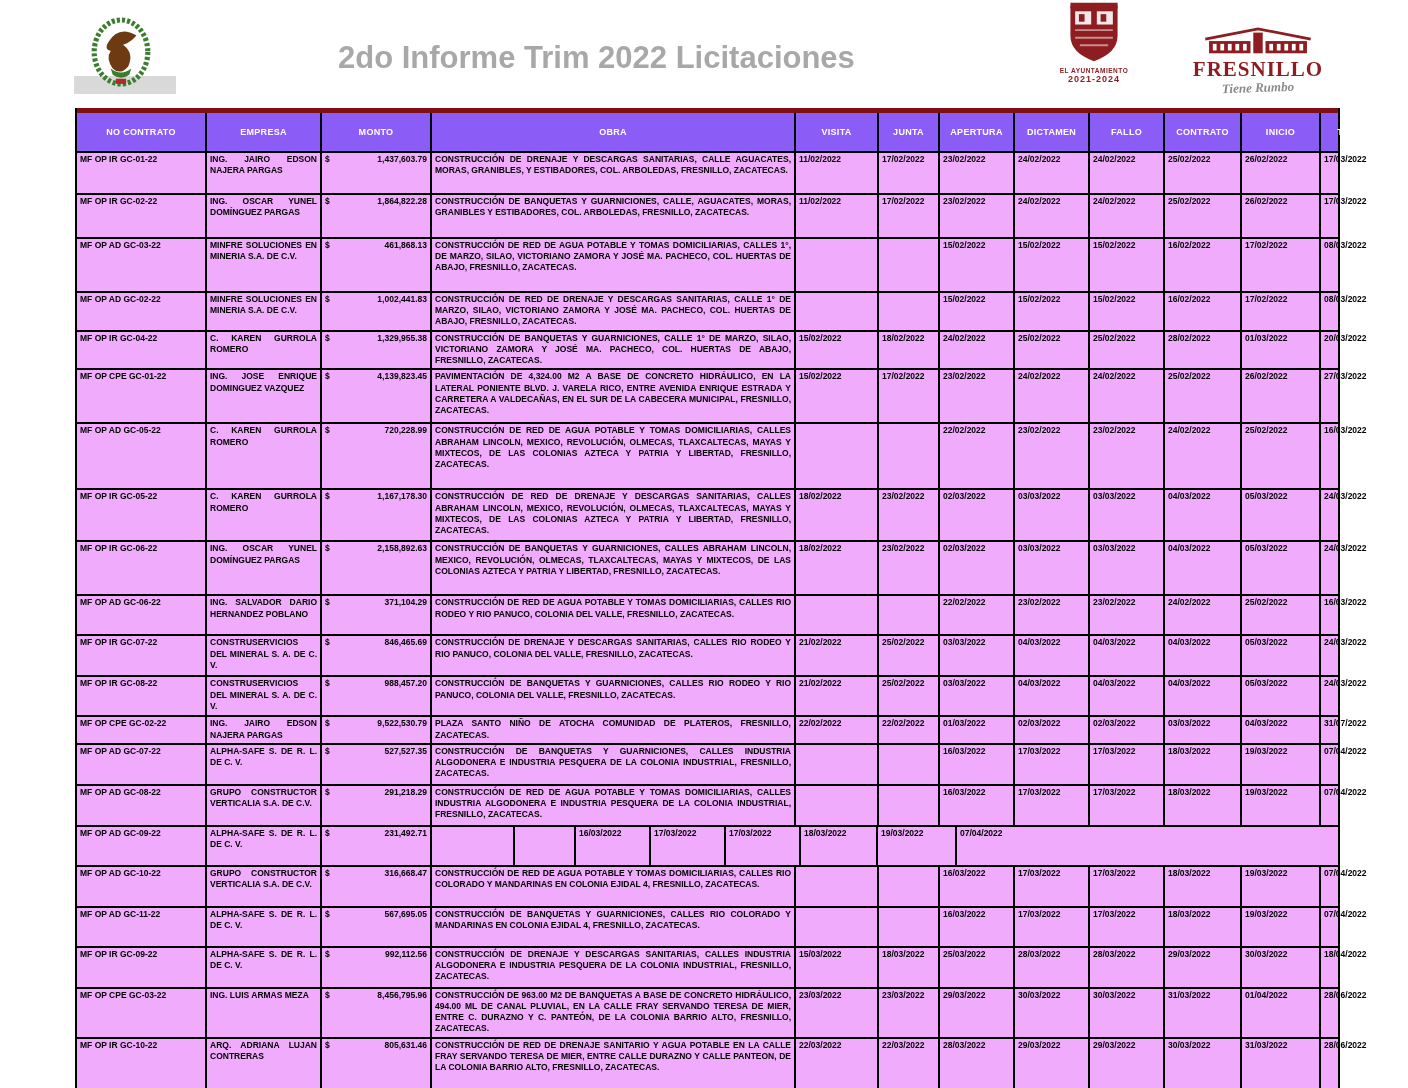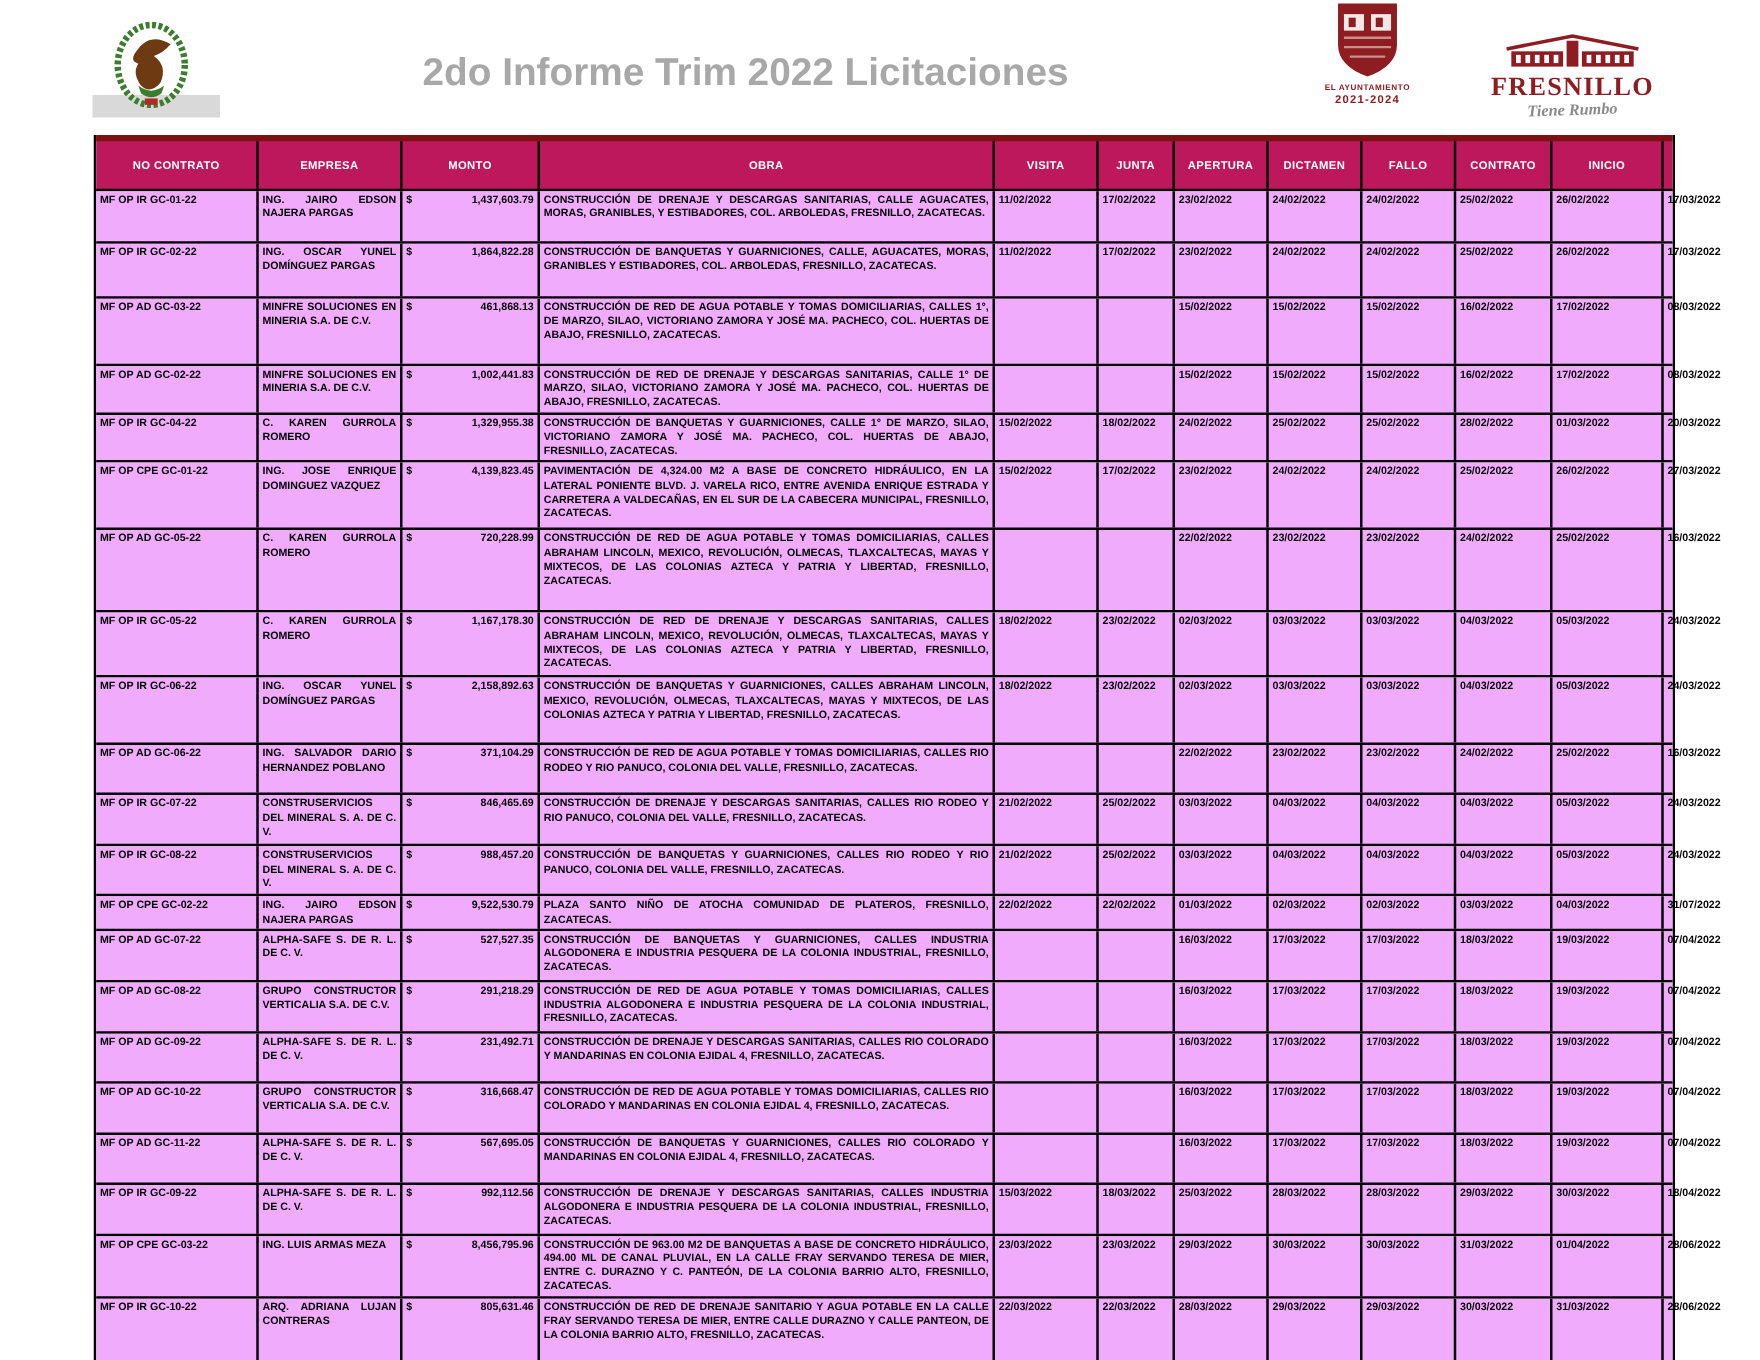--- a/index.html
+++ b/index.html
@@ -26,39 +26,39 @@
   }
   .tagline{
     font-family:"Liberation Serif", serif;font-style:italic;font-weight:bold;
     color:#8a8a8a;font-size:13px;transform:rotate(-2deg);margin-top:0px;
   }
   
   .tablewrap{
     position:absolute;left:75px;top:108px;width:1265px;
     border:2px solid #000;border-top:none;box-sizing:border-box;background:#fff;
   }
-  .thead{display:flex;background:#be185d;border-top:5px solid #7e1013;border-bottom:2px solid #000;}
+  .thead{display:flex;background:#8b5cf6;border-top:5px solid #7e1013;border-bottom:2px solid #000;}
   .th{
     box-sizing:border-box;flex:none;color:#ffffff;font-weight:bold;font-size:9px;
     display:flex;align-items:center;justify-content:center;text-align:center;
     height:38px;border-right:2px solid #000;letter-spacing:.3px;
   }
   .trow{display:flex;border-bottom:2px solid #000;background:#f0abfc;}
   .trow:last-child{border-bottom:none;}
   .td{
     box-sizing:border-box;flex:none;font-size:8.5px;font-weight:bold;color:#000;
     line-height:1.32;padding:1px 3px 2px 3px;border-right:2px solid #000;
     overflow:hidden;text-align:left;
   }
   .td.c1{text-align:justify;}
   .td.c3{text-align:justify;}
   .td.monto{display:flex;justify-content:space-between;align-items:flex-start;}
   .c0{width:130px}.c1{width:115px}.c2{width:110px}.c3{width:364px}
   .c4{width:83px}.c5{width:61px}.c6{width:75px}.c7{width:75px}
-  .c8{width:75px}.c9{width:77px}.c10{width:89px}.c11{width:76px;border-right:none;}
+  .c8{width:75px}.c9{width:77px}.c10{width:79px}.c11{width:76px;border-right:none;}
   
   #tbody .trow:nth-child(1){min-height:40px}
   #tbody .trow:nth-child(2){min-height:42px}
   #tbody .trow:nth-child(3){min-height:52px}
   #tbody .trow:nth-child(4){min-height:36px}
   #tbody .trow:nth-child(5){min-height:36px}
   #tbody .trow:nth-child(6){min-height:52px}
   #tbody .trow:nth-child(7){min-height:64px}
   #tbody .trow:nth-child(8){min-height:50px}
   #tbody .trow:nth-child(9){min-height:52px}
@@ -399,21 +399,20 @@
           <div class="td c10">19/03/2022</div>
           <div class="td c11">07/04/2022</div>
         </div>
         <div class="trow">
           <div class="td c0">MF OP AD GC-09-22</div>
           <div class="td c1">ALPHA-SAFE S. DE R. L. DE C. V.</div>
           <div class="td c2 monto">
             <span>$</span>
             <span>231,492.71</span>
           </div>
-          <div class="td c3">CONSTRUCCIÓN DE DRENAJE Y DESCARGAS SANITARIAS, CALLES RIO COLORADO Y MANDARINAS EN COLONIA EJIDAL 4, FRESNILLO, ZACATECAS.</div>
           <div class="td c4"></div>
           <div class="td c5"></div>
           <div class="td c6">16/03/2022</div>
           <div class="td c7">17/03/2022</div>
           <div class="td c8">17/03/2022</div>
           <div class="td c9">18/03/2022</div>
           <div class="td c10">19/03/2022</div>
           <div class="td c11">07/04/2022</div>
         </div>
         <div class="trow">

